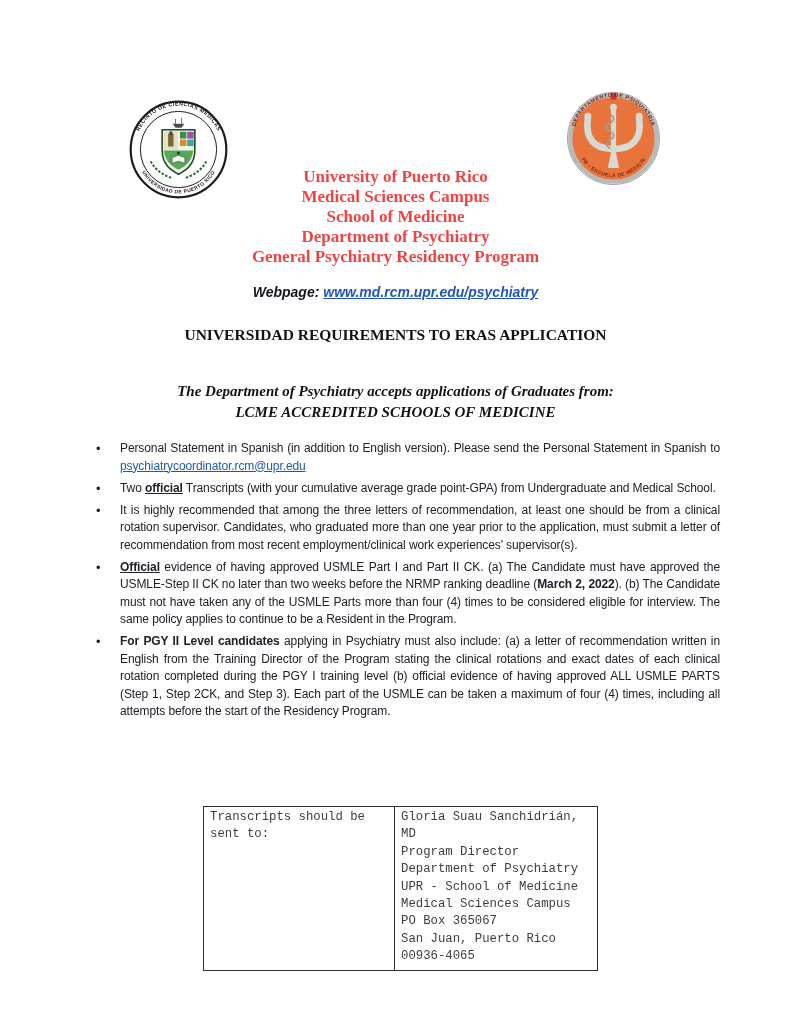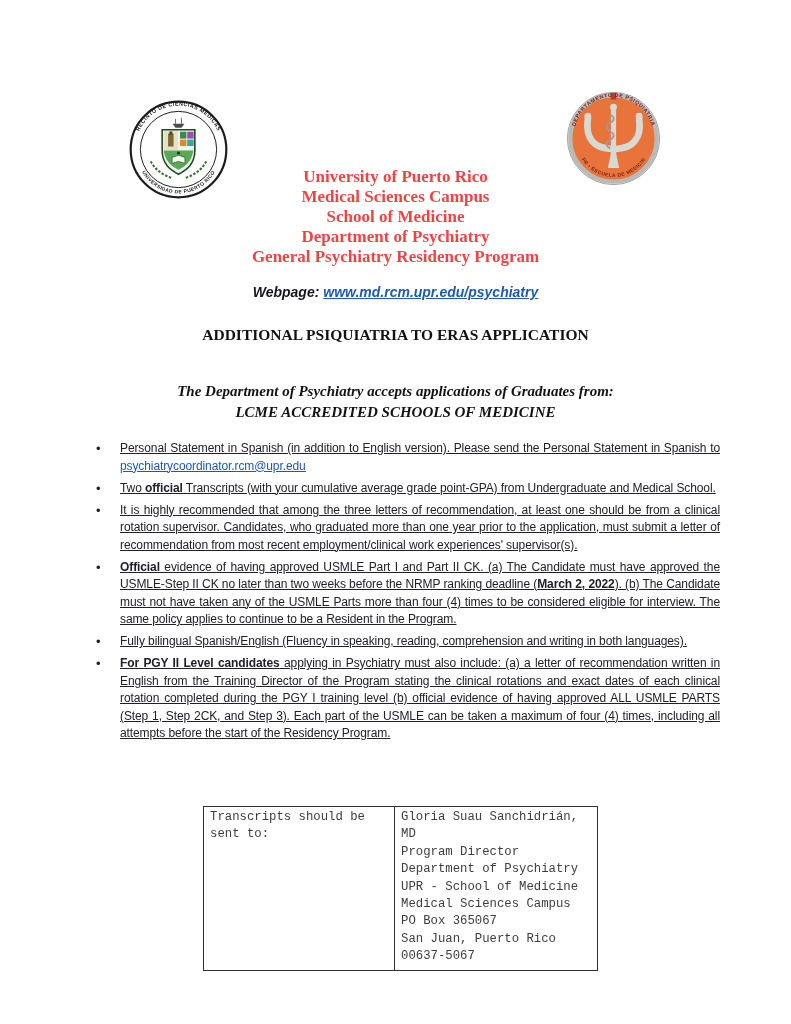--- a/index.html
+++ b/index.html
@@ -33,21 +33,21 @@
     position:absolute; left:0; right:0; top:381px; text-align:center;
     font-family:"Liberation Serif", serif; font-style:italic; font-weight:bold;
     font-size:15px; line-height:21px; color:#121216;
   }
   
   .bullets {
     position:absolute; left:120px; top:440px; width:600px;
     font-size:12px; line-height:17.5px; letter-spacing:-0.1px;
     text-align:justify; list-style:none; margin:0; padding:0;
   }
-  .bullets li { position:relative; margin:0 0 4.5px 0;text-decoration:underline; }
+  .bullets li { position:relative; margin:0 0 4.5px 0; }
   .bullets li::before {
     content:"\2022"; position:absolute; left:-24px; top:0;
     font-size:13px; color:#20202a;
   }
   .bu { font-weight:bold; text-decoration:underline; }
   .b  { font-weight:bold; }
   .lnk { color:var(--link-blue, #1d58b8); text-decoration:underline; cursor:pointer; }
   
   .ttable {
     position:absolute; left:203px; top:806px;
@@ -138,21 +138,21 @@
     <div>Department of Psychiatry</div>
     <div>General Psychiatry Residency Program</div>
   </div>
 
   <div class="webline">
     <span>Webpage:</span>
     <a class="url">www.md.rcm.upr.edu/psychiatry</a>
   </div>
 
   <div class="title">
-    <div>ADDITIONAL PSIQUIATRIA TO ERAS APPLICATION</div>
+    <div>UNIVERSIDAD REQUIREMENTS TO ERAS APPLICATION</div>
   </div>
 
   <div class="subtitle">
     <div>The Department of Psychiatry accepts applications of Graduates from:</div>
     <div>LCME ACCREDITED SCHOOLS OF MEDICINE</div>
   </div>
 
   <ul class="bullets">
     <li>
       <span>Personal Statement in Spanish (in addition to English version).  Please send the Personal Statement in Spanish to </span><a class="lnk">psychiatrycoordinator.rcm@upr.edu</a>
@@ -160,37 +160,34 @@
     <li>
       <span>Two </span><span class="bu">official</span><span> Transcripts (with your cumulative average grade point-GPA) from Undergraduate and Medical School.</span>
     </li>
     <li>
       <span>It is highly recommended that among the three letters of recommendation, at least one should be from a clinical rotation supervisor.  Candidates, who graduated more than one year prior to the application, must submit a letter of recommendation from most recent employment/clinical work experiences' supervisor(s).</span>
     </li>
     <li>
       <span class="bu">Official</span><span> evidence of having approved USMLE Part I and Part II CK.  (a) The Candidate must have approved the USMLE-Step II CK no later than two weeks before the NRMP ranking deadline (</span><span class="b">March 2, 2022</span><span>).  (b) The Candidate must not have taken any of the USMLE Parts more than four (4) times to be considered eligible for interview.  The same policy applies to continue to be a Resident in the Program.</span>
     </li>
     <li>
-      <span>Fully bilingual Spanish/English (Fluency in speaking, reading, comprehension and writing in both languages).</span>
-    </li>
-    <li>
       <span class="b">For PGY II Level candidates</span><span> applying in Psychiatry must also include: (a) a letter of recommendation written in English from the Training Director of the Program stating the clinical rotations and exact dates of each clinical rotation completed during the PGY I training level (b) official evidence of having approved ALL USMLE PARTS (Step 1, Step 2CK, and Step 3). Each part of the USMLE can be taken a maximum of four (4) times, including all attempts before the start of the Residency Program.</span>
     </li>
   </ul>
 
   <table class="ttable">
     <tbody>
         <tr>
       <td class="c1">Transcripts should be sent to:</td>
       <td class="c2">
         <div>Gloria Suau Sanchidrián, MD</div>
         <div>Program Director</div>
         <div>Department of Psychiatry</div>
         <div>UPR - School of Medicine</div>
         <div>Medical Sciences Campus</div>
         <div>PO Box 365067</div>
-        <div>San Juan, Puerto Rico 00637-5067</div>
+        <div>San Juan, Puerto Rico 00936-4065</div>
       </td>
     </tr>
   </tbody>
     </table>
 
 </div>
 
 </body></html>

